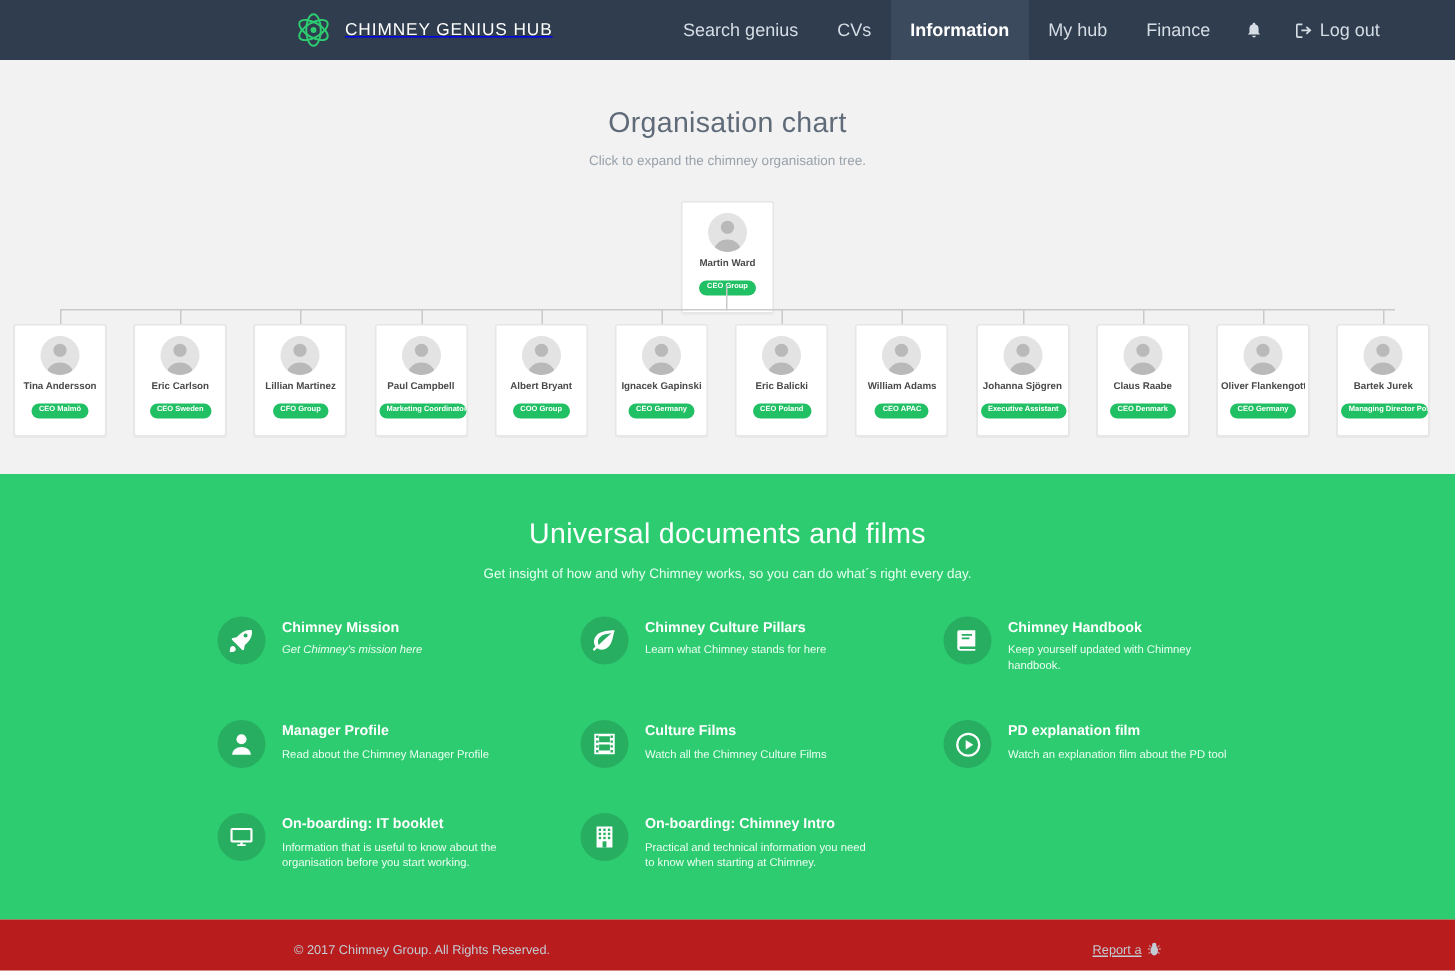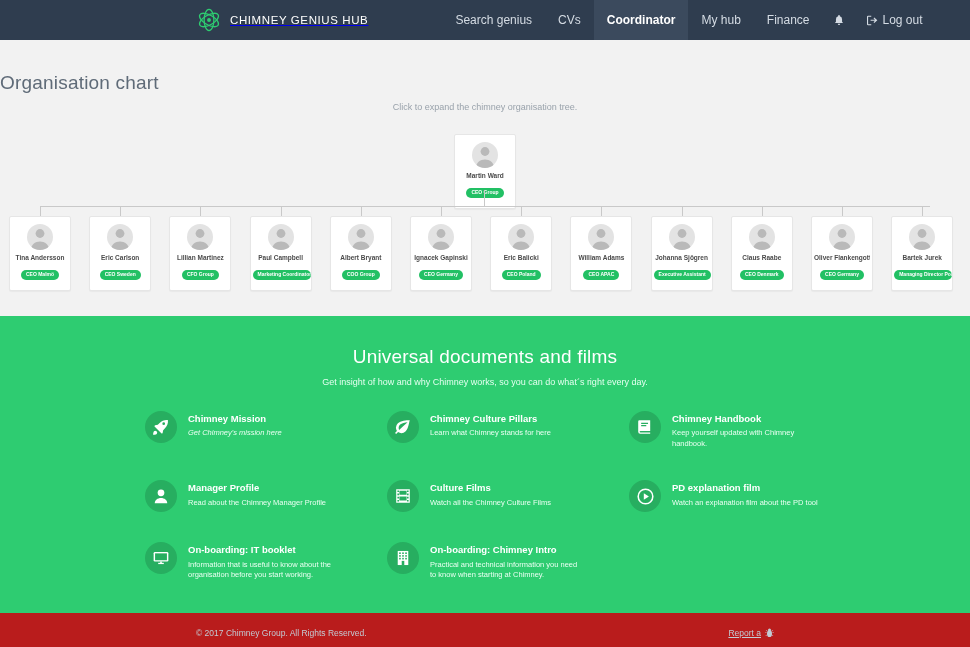--- a/index.html
+++ b/index.html
@@ -41,21 +41,21 @@
   .nav-logout { display: flex; align-items: center; gap: 5px; padding: 0 12px; }
   .ico { display: inline-block; line-height: 0; }
 
   
   .orgsection {
     background: #f2f2f2;
     height: 276px;
     position: relative;
   }
   .sec-title {
-    font-size: 19px; color: #5f6b78;
+    text-align: center; font-size: 19px; color: #5f6b78;
     font-weight: 400; padding-top: 32px; letter-spacing: 0.2px;
   }
   .sec-sub {
     text-align: center; font-size: 9px; color: #99a2ab;
     margin-top: 8px;
   }
 
   .chart-wrap { position: relative; height: 160px; margin-top: 16px; }
 
   .node {
@@ -160,21 +160,21 @@
         </g>
         <circle cx="16" cy="16" r="2.4" fill="#2ecc71"></circle>
       </svg>
     </span>
     <span class="brand-name">CHIMNEY GENIUS HUB</span>
   </a>
 
   <nav class="nav">
     <a class="nav-item" href="#">Search genius</a>
     <a class="nav-item" href="#">CVs</a>
-    <a class="nav-item active" href="#">Coordinator</a>
+    <a class="nav-item active" href="#">Information</a>
     <a class="nav-item" href="#">My hub</a>
     <a class="nav-item" href="#">Finance</a>
     <a class="nav-item icononly" href="#">
       <span class="ico">
         <svg width="10" height="11" viewBox="0 0 16 18" fill="#d5dce4">
           <path d="M8 0a1.4 1.4 0 0 0-1.4 1.4v.5A5 5 0 0 0 3 6.8V11l-1.6 2.2h13.2L13 11V6.8a5 5 0 0 0-3.6-4.9v-.5A1.4 1.4 0 0 0 8 0z"></path>
           <path d="M6 14.4a2 2 0 0 0 4 0z"></path>
         </svg>
       </span>
     </a>

